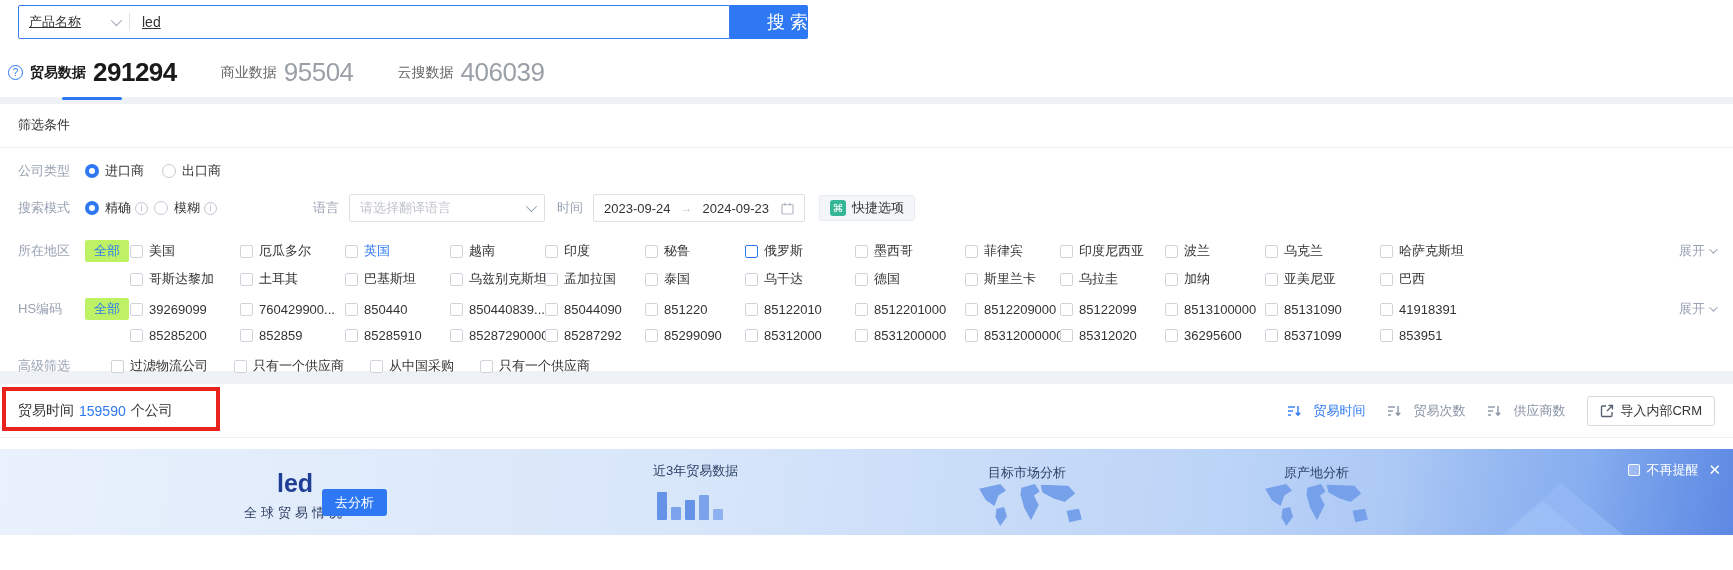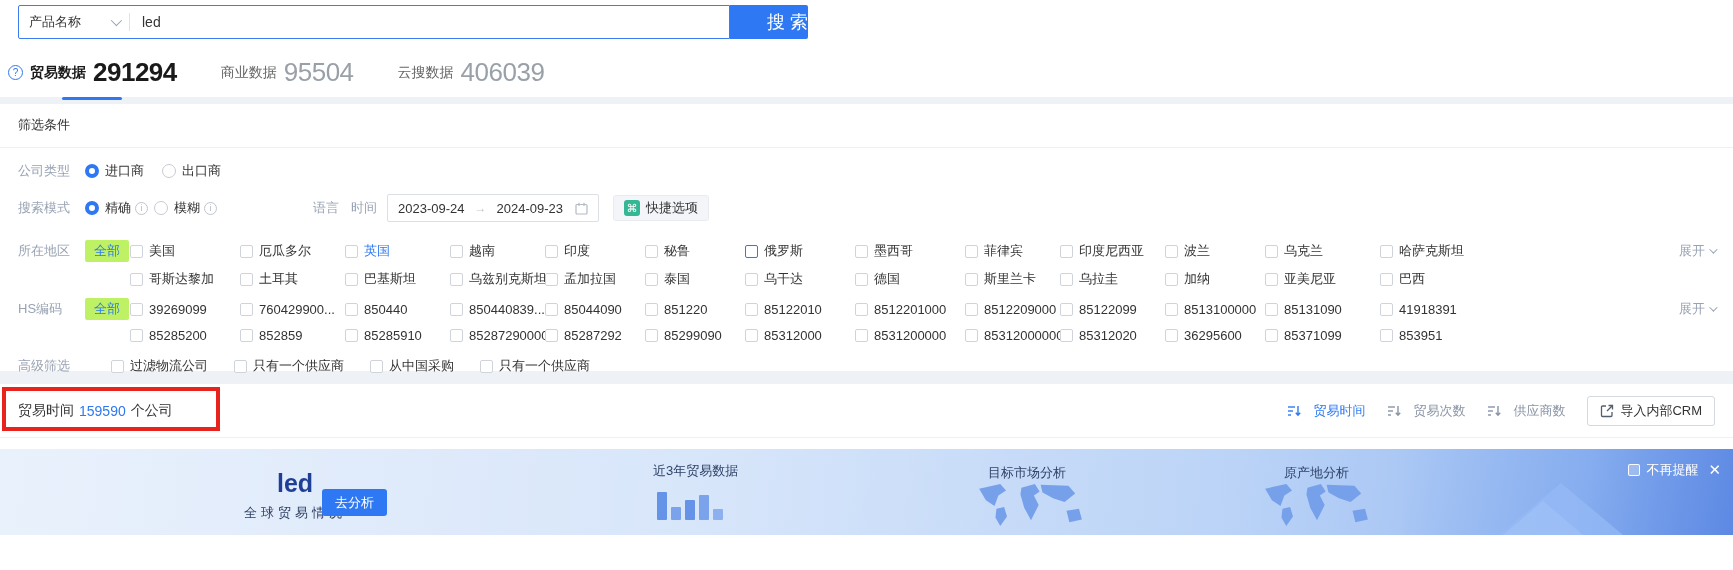--- a/index.html
+++ b/index.html
@@ -2,21 +2,21 @@
 <html><head>
 <meta charset="utf-8">
 <style>
   * { margin:0; padding:0; box-sizing:border-box; }
   body { font-family:"Liberation Sans", sans-serif; background:#fff; }
   .page { position:relative; width:1733px; height:570px; background:#fff; overflow:hidden; font-size:13px; color:#333; }
 
   
   .topbar { position:relative; height:97px; background:#fff; }
   .searchbox { position:absolute; left:18px; top:5px; display:flex; height:34px; }
-  .sb-main { display:flex; align-items:center; width:712px; border:1px solid #3b7cf0; background:#fff; border-radius:2px 0 0 2px; }
+  .sb-main { display:flex; align-items:center; width:712px; border:1px solid #3b7cf0; background:#fff; border-radius:2px 0 0 2px;text-decoration:underline; }
   .sb-select { width:110px; padding:0 10px; display:flex; align-items:center; justify-content:space-between; color:#333; cursor:pointer; }
   .chev { width:8px; height:8px; border-right:1.5px solid #98a2b3; border-bottom:1.5px solid #98a2b3; transform:rotate(45deg) translateY(-2px); display:inline-block; }
   .sb-sep { width:1px; height:18px; background:#e0e3e8; }
   .sb-input { flex:1; border:none; outline:none; font-size:14px; color:#333; padding:0 12px; font-family:inherit; }
   .sb-btn { width:78px; background:#2e79f3; color:#fff; border:none; font-size:18px; border-radius:0 2px 2px 0; cursor:pointer; font-family:inherit;text-align:right; }
 
   .tabs { position:absolute; left:8px; top:57px; display:flex; align-items:center; gap:44px; }
   .tab { position:relative; display:flex; align-items:center; gap:7px; padding-bottom:6px; cursor:pointer; }
   .tab-label { font-size:14px; color:#666; }
   .tab.active .tab-label { color:#1a1a1a; font-weight:700; }
@@ -148,20 +148,24 @@
         <span class="rdot sel"></span>
         <span>精确</span>
         <span class="iicon">i</span>
       </div>
       <div class="radio">
         <span class="rdot"></span>
         <span>模糊</span>
         <span class="iicon">i</span>
       </div>
       <span class="inline-lbl" style="margin-left:78px">语言</span>
+      <div class="sel-box">
+        <span class="sel-ph">请选择翻译语言</span>
+        <span class="chev"></span>
+      </div>
       <span class="inline-lbl" style="margin-left:12px">时间</span>
       <div class="datebox">
         <span>2023-09-24</span>
         <span class="date-arrow">→</span>
         <span>2024-09-23</span>
         <svg width="13" height="13" viewBox="0 0 13 13" style="margin-left:auto">
           <rect x="1" y="2.5" width="11" height="9.5" rx="1" fill="none" stroke="#b4bac4" stroke-width="1.2"></rect>
           <line x1="4" y1="0.8" x2="4" y2="4" stroke="#b4bac4" stroke-width="1.2"></line>
           <line x1="9" y1="0.8" x2="9" y2="4" stroke="#b4bac4" stroke-width="1.2"></line>
         </svg>

